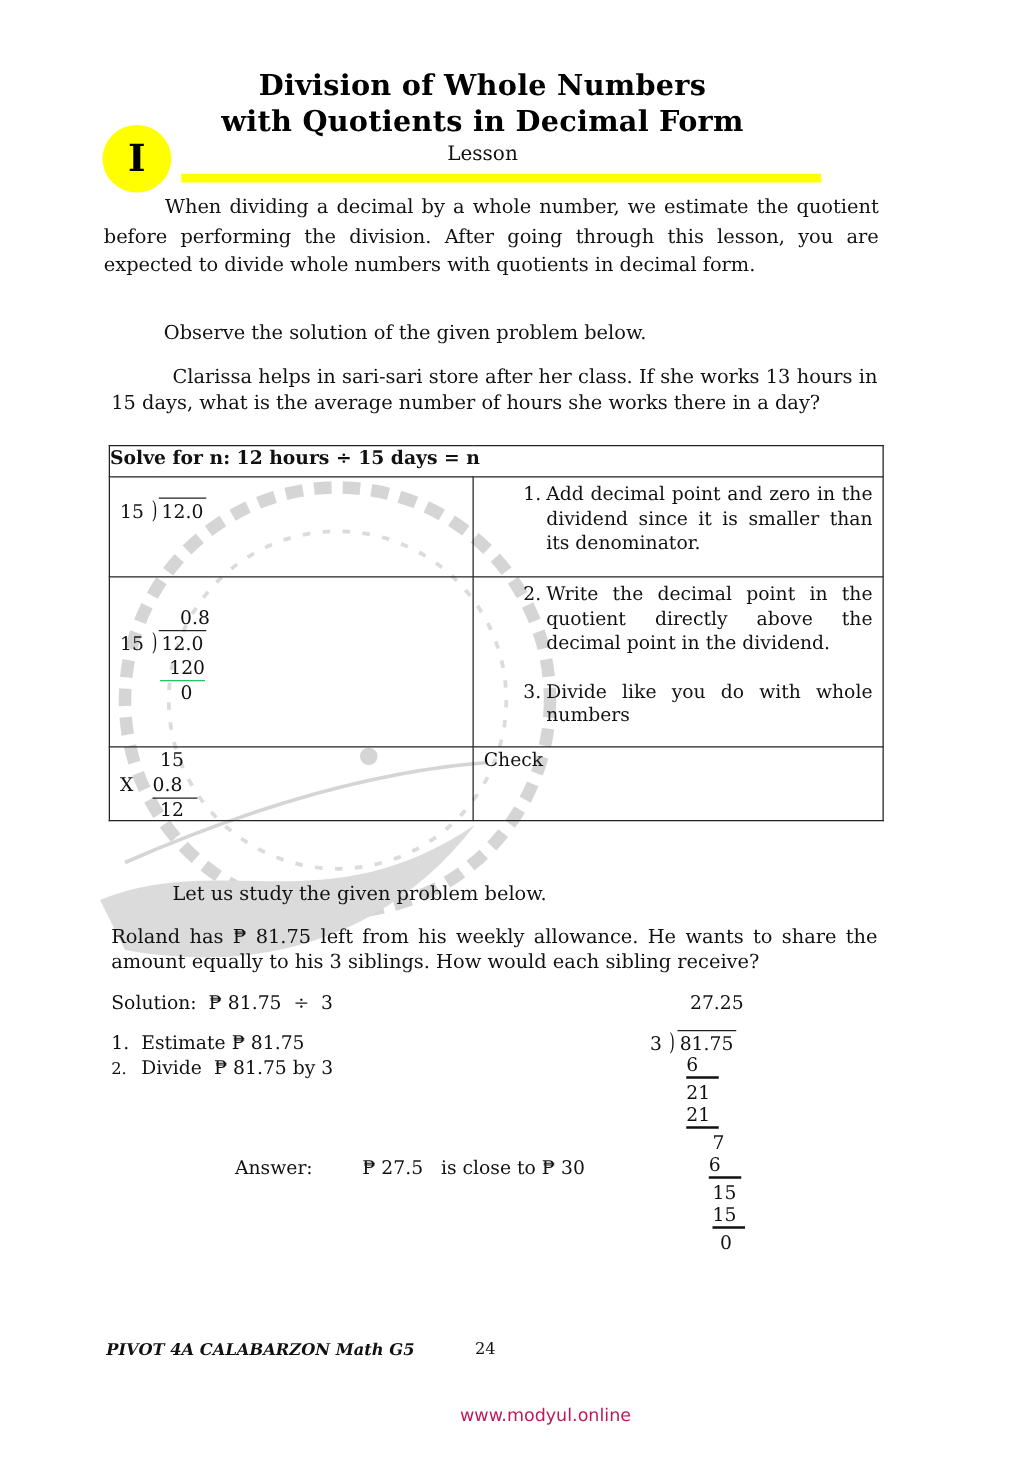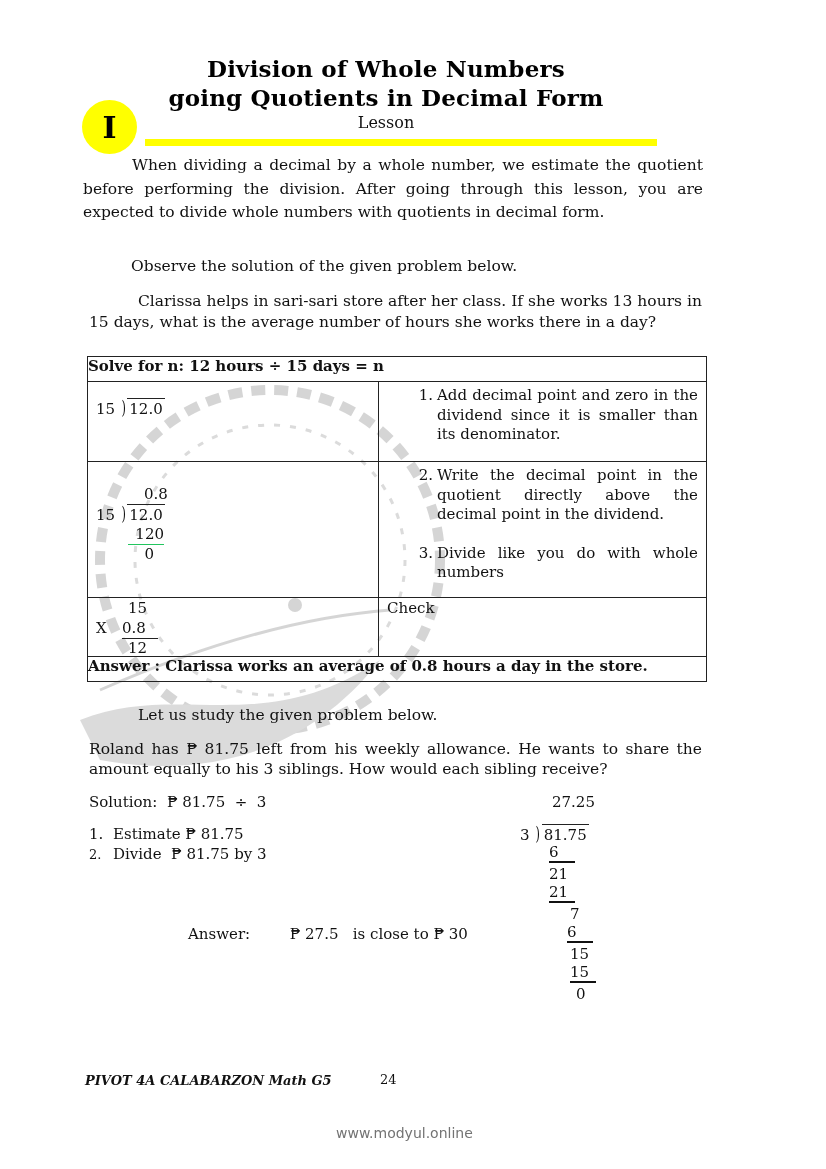--- a/index.html
+++ b/index.html
@@ -19,35 +19,35 @@
   .cellpad { padding:3px 8px; }
   .bold { font-weight:bold; }
   .steps { font-size:15px; line-height:19.5px; text-align:justify; }
   .stepnum { display:inline-block; width:24px; text-align:right; margin-right:4px; }
   .step { display:flex; }
   .steptext { flex:1; text-align:justify; }
   .ld { font-size:15px; line-height:20px; }
   .overline { border-top:1px solid #222; }
   .paren { display:inline-block; font-size:19px; transform:scaleX(0.6); line-height:16px; }
   .footer { font-style:italic; font-size:13px; }
-  .url { font-family:"DejaVu Sans", sans-serif; color:#737373; font-size:14px; }
+  .url { font-family:"DejaVu Sans", sans-serif; color:#be185d; font-size:14px;margin-left:32px; }
 </style>
 </head>
 <body>
 
 <svg class="abs watermark" viewBox="0 0 420 420">
   <circle cx="210" cy="200" r="170" fill="none" stroke="#888" stroke-width="10" stroke-dasharray="14 9"></circle>
   <circle cx="210" cy="200" r="135" fill="none" stroke="#999" stroke-width="3" stroke-dasharray="6 10"></circle>
   <path d="M40 330 Q200 260 330 250" stroke="#888" stroke-width="3" fill="none"></path>
   <circle cx="235" cy="245" r="7" fill="#888"></circle>
   <path d="M20 360 C120 320 200 380 320 300 C250 390 150 420 40 400 Z" fill="#999"></path>
 </svg>
 
 <div class="abs title" style="top:55px;">Division of Whole Numbers</div>
-<div class="abs title" style="top:84px;">going Quotients in Decimal Form</div>
+<div class="abs title" style="top:84px;">with Quotients in Decimal Form</div>
 <div class="abs lesson">Lesson</div>
 <div class="abs badge">
   <span>I</span>
 </div>
 <div class="abs bar"></div>
 
 <div class="abs para indent" style="left:83px; top:154px; width:620px;">When dividing a decimal by a whole number, we estimate the quotient before performing the division. After going through this lesson, you are expected to  divide whole numbers with quotients in decimal form.</div>
 <div class="abs para" style="left:131px; top:255px; width:560px;">Observe the solution of the given problem below.</div>
 
 <div class="abs para" style="left:89px; top:291px; width:613px; line-height:20.5px; text-indent:49px;">Clarissa helps in sari-sari store after her class. If she works 13 hours in 15 days, what is the average number of hours she works there in a day?</div>
@@ -106,25 +106,20 @@
         <div style="position:absolute; left:40px; top:0px;">15</div>
         <div style="position:absolute; left:8px; top:20px;">X</div>
         <div style="position:absolute; left:34px; top:20px; width:36px; border-bottom:1px solid #222;">0.8</div>
         <div style="position:absolute; left:40px; top:40px;">12</div>
       </div>
     </td>
     <td>
       <div class="ld" style="padding:0 8px;">Check</div>
     </td>
   </tr>
-  <tr style="height:25px;">
-    <td colspan="2" class="cellpad bold">
-      <span>Answer : Clarissa works an average of 0.8 hours a day in the store.</span>
-    </td>
-  </tr>
 </tbody>
   </table>
 
 <div class="abs para" style="left:138px; top:704px; width:560px;">Let us study the given problem below.</div>
 <div class="abs para" style="left:89px; top:739px; width:613px; line-height:20px;">Roland has ₱ 81.75 left from his weekly allowance. He wants to share the amount equally to his 3 siblings. How would each sibling receive?</div>
 
 <div class="abs ld" style="left:89px; top:792px;">
   <span>Solution:</span>&nbsp;
   <span style="white-space:pre;">₱ 81.75  ÷  3</span>
 </div>

